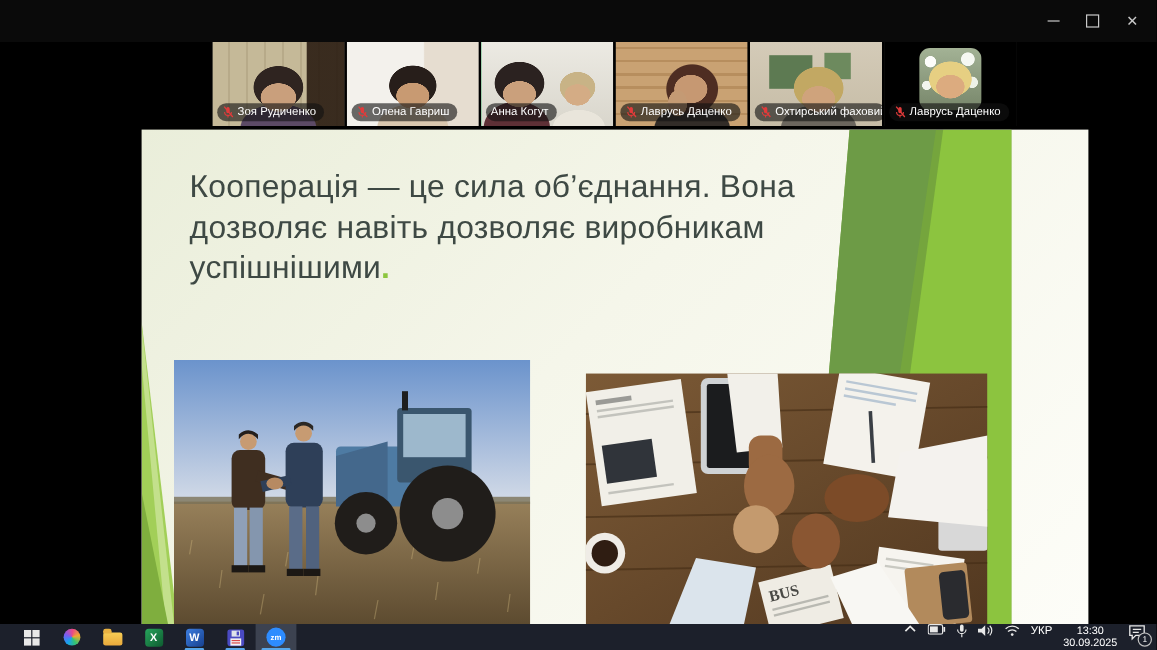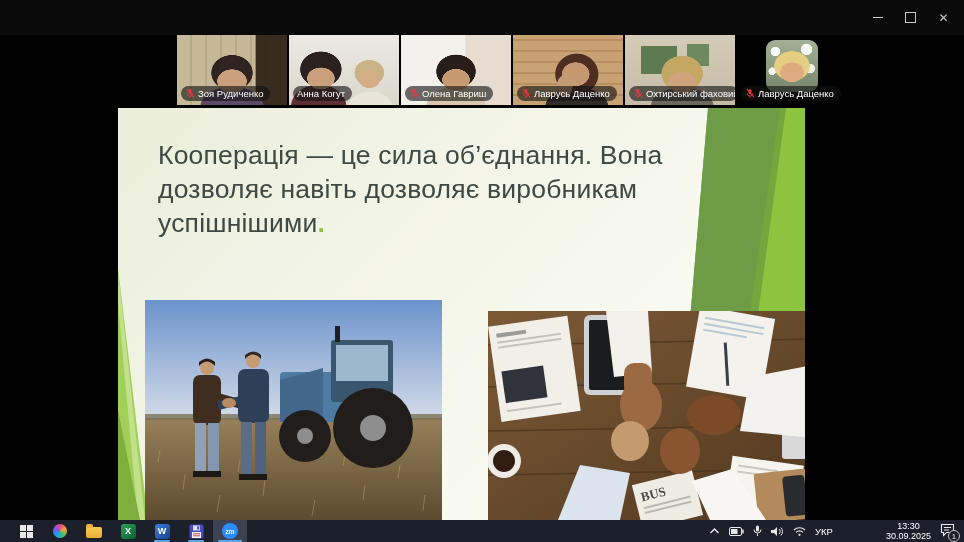--- a/index.html
+++ b/index.html
@@ -65,21 +65,21 @@
       linear-gradient(#5d7a52,#5d7a52) 16px 11px / 36px 28px no-repeat,
       linear-gradient(#6d8a5e,#6d8a5e) 62px 9px / 22px 22px no-repeat,
       linear-gradient(#d4cbb8,#c6bca6);}
 
   .name-tag{position:absolute;left:4px;bottom:4px;display:flex;align-items:center;gap:3px;
       background:rgba(18,18,18,.62);color:#fff;font-size:9.5px;line-height:11px;
       padding:2px 7px 2px 4px;border-radius:9px;white-space:nowrap;max-width:98px;overflow:hidden;}
   .tile .mic-off{flex:0 0 auto;}
 
   
-  .slide{position:absolute;left:118px;top:108px;width:687px;height:412px;overflow:hidden;
+  .slide{position:absolute;left:118px;top:108px;width:789px;height:412px;overflow:hidden;
       background:linear-gradient(135deg,#eaeeda 0%,#f5f6ea 45%,#fdfdf8 100%);}
   .slide-deco{position:absolute;inset:0;}
   .slide-text{position:absolute;left:40px;top:30px;width:545px;
       font-size:26.5px;line-height:34px;color:#3e4944;letter-spacing:.2px;}
   .period{color:#8dc63f;font-weight:bold;}
   .photo{position:absolute;overflow:hidden;}
   .photo-left{left:27px;top:192px;width:297px;height:220px;}
   .photo-right{left:370px;top:203px;width:335px;height:209px;}
   .photo svg{display:block;}
 
@@ -100,23 +100,23 @@
       background:linear-gradient(#f8ce55,#e9a93c);}
   .ic-folder::before{content:"";position:absolute;left:0;top:-3px;width:7px;height:4px;
       border-radius:2px 2px 0 0;background:#e9b242;}
   .ic-office{width:15px;height:15px;border-radius:3px;display:flex;align-items:center;justify-content:center;
       color:#fff;font-size:9px;font-weight:bold;}
   .ic-excel{background:linear-gradient(135deg,#27a45c,#0e5c30);}
   .ic-word{background:linear-gradient(135deg,#3d7ee0,#16408e);}
   .ic-zoom{width:16px;height:16px;border-radius:50%;background:#2d8cff;display:flex;
       align-items:center;justify-content:center;color:#fff;font-size:6.5px;font-weight:bold;}
 
-  .tb-right{margin-left:auto;display:flex;align-items:center;gap:9px;padding-right:8px;height:22px;}
+  .tb-right{margin-left:auto;display:flex;align-items:flex-start;gap:9px;padding-right:8px;height:22px;}
   .tray-txt{font-size:9.5px;}
-  .clock{text-align:center;font-size:9px;line-height:10px;margin-left:44px;}
+  .clock{text-align:center;font-size:9px;line-height:10px;}
   .notif{position:relative;width:16px;height:16px;}
   .badge{position:absolute;right:-4px;bottom:-3px;width:10px;height:10px;border-radius:50%;
       background:#1c202b;border:1px solid #bfbfbf;color:#fff;font-size:7px;
       display:flex;align-items:center;justify-content:center;}
 </style>
 </head>
 <body>
 
 <div id="app">
 
@@ -142,40 +142,40 @@
         <svg class="mic-off" width="10" height="11" viewBox="0 0 12 12">
           <rect x="4.3" y="0.8" width="3.4" height="6.2" rx="1.7" fill="#e23b3b"></rect>
           <path d="M2.6 5.8a3.4 3.4 0 0 0 6.8 0" stroke="#e23b3b" fill="none" stroke-width="1.1"></path>
           <line x1="6" y1="9.2" x2="6" y2="11.2" stroke="#e23b3b" stroke-width="1.1"></line>
           <line x1="2.2" y1="0.5" x2="10.8" y2="10.8" stroke="#e23b3b" stroke-width="1.3"></line>
         </svg>
         <span class="pname">Зоя Рудиченко</span>
       </div>
     </div>
 
-    <div class="tile p1 active unmuted">
-      <div class="vid"></div>
-
-      <div class="name-tag">
-
-        <span class="pname">Анна Когут</span>
-      </div>
-    </div>
-
     <div class="tile p2">
       <div class="vid"></div>
 
       <div class="name-tag">
         <svg class="mic-off" width="10" height="11" viewBox="0 0 12 12">
           <rect x="4.3" y="0.8" width="3.4" height="6.2" rx="1.7" fill="#e23b3b"></rect>
           <path d="M2.6 5.8a3.4 3.4 0 0 0 6.8 0" stroke="#e23b3b" fill="none" stroke-width="1.1"></path>
           <line x1="6" y1="9.2" x2="6" y2="11.2" stroke="#e23b3b" stroke-width="1.1"></line>
           <line x1="2.2" y1="0.5" x2="10.8" y2="10.8" stroke="#e23b3b" stroke-width="1.3"></line>
         </svg>
         <span class="pname">Олена Гавриш</span>
+      </div>
+    </div>
+
+    <div class="tile p1 active unmuted">
+      <div class="vid"></div>
+
+      <div class="name-tag">
+
+        <span class="pname">Анна Когут</span>
       </div>
     </div>
 
     <div class="tile p3">
       <div class="vid"></div>
 
       <div class="name-tag">
         <svg class="mic-off" width="10" height="11" viewBox="0 0 12 12">
           <rect x="4.3" y="0.8" width="3.4" height="6.2" rx="1.7" fill="#e23b3b"></rect>
           <path d="M2.6 5.8a3.4 3.4 0 0 0 6.8 0" stroke="#e23b3b" fill="none" stroke-width="1.1"></path>

